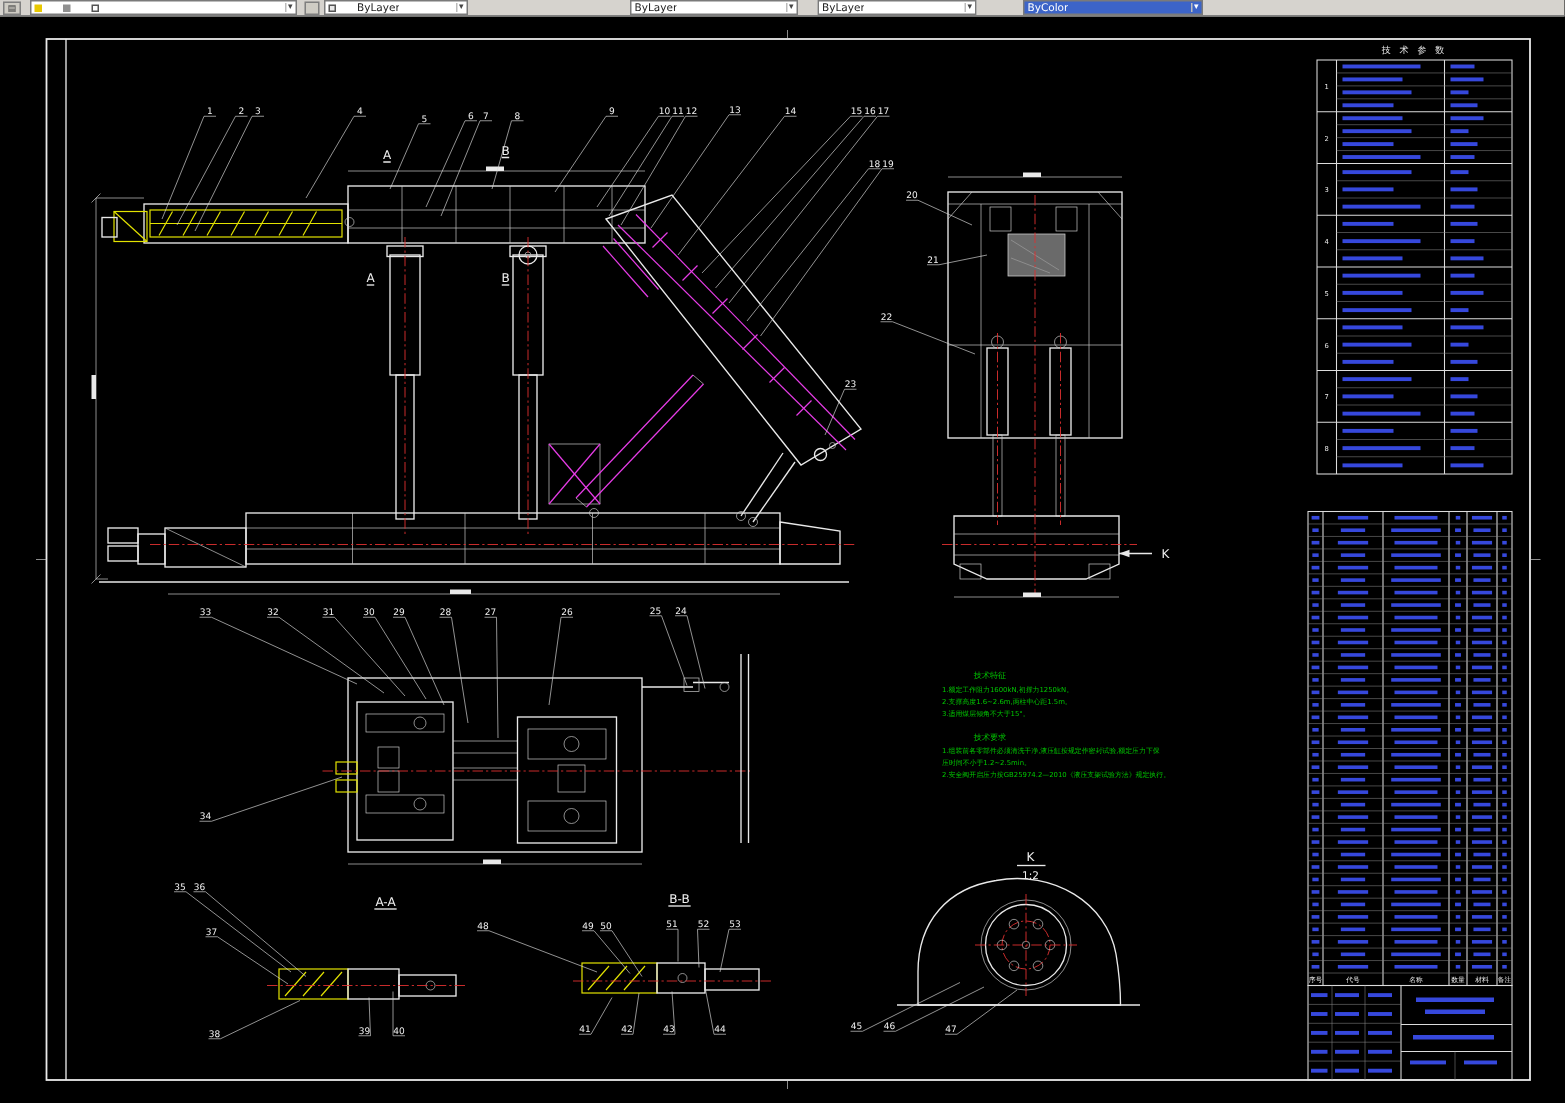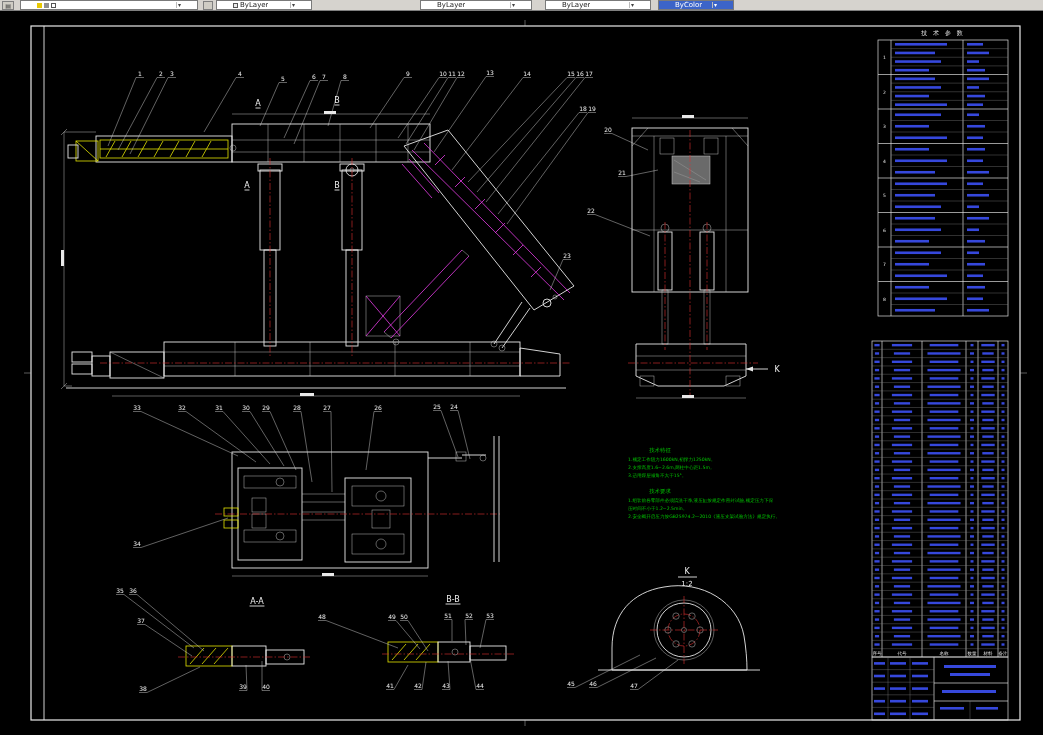--- a/index.html
+++ b/index.html
@@ -5,21 +5,21 @@
   *{margin:0;padding:0;box-sizing:border-box}
   html,body{width:1043px;height:735px;background:#000;overflow:hidden;
     font-family:"DejaVu Sans",sans-serif}
   
   .toolbar{position:absolute;top:0;left:0;width:1043px;height:11px;
     background:#d6d3ce;border-bottom:1px solid #7f7f7f;z-index:5}
   .tb-icon{position:absolute;left:2px;top:1px;width:12px;height:9px;border:1px solid #7f7f7f;
     background:#cfccc4;font-size:6px;line-height:7px;text-align:center;color:#333}
   .tb-btn{position:absolute;top:1px;width:10px;height:9px;border:1px solid #7f7f7f;background:#cfccc4}
   .tb-combo{position:absolute;top:0;height:10px;background:#fff;border:1px solid #7a7a7a;
-    display:flex;align-items:center;gap:2px;padding:0 16px;font-size:7px;color:#222}
+    display:flex;align-items:center;gap:14px;padding:0 2px;font-size:7px;color:#222}
   .tb-combo.selected{background:#3c64c8;color:#fff}
   .tb-combo .arrow{margin-left:auto;font-size:6px;line-height:6px;color:#444;
     border-left:1px solid #bbb;padding-left:1px}
   .tb-combo.selected .arrow{color:#fff}
   .sw{width:5px;height:5px;display:inline-block;flex:none}
   .tb-text{white-space:nowrap;overflow:hidden}
   
   .canvas{position:absolute;top:11px;left:0;width:1043px;height:724px;background:#000}
   svg{position:absolute;top:0;left:0}
   svg text{font-family:"DejaVu Sans",sans-serif;fill:#e9e9e9}
@@ -58,21 +58,21 @@
     <span class="arrow">▾</span>
   </div>
   <div class="tb-combo" style="left:420px;width:112px">
     <span class="tb-text">ByLayer</span>
     <span class="arrow">▾</span>
   </div>
   <div class="tb-combo" style="left:545px;width:106px">
     <span class="tb-text">ByLayer</span>
     <span class="arrow">▾</span>
   </div>
-  <div class="tb-combo selected" style="left:658px;width:76px">
+  <div class="tb-combo selected" style="left:682px;width:120px">
     <span class="tb-text">ByColor</span>
     <span class="arrow">▾</span>
   </div>
 </div>
 
 <div class="canvas">
 <svg id="dwg" width="1043" height="724" viewBox="0 11 1043 724">
 
   <g>
     <rect x="31" y="26" width="989" height="694" fill="none" stroke="#e9e9e9" stroke-width="1.2"></rect>

